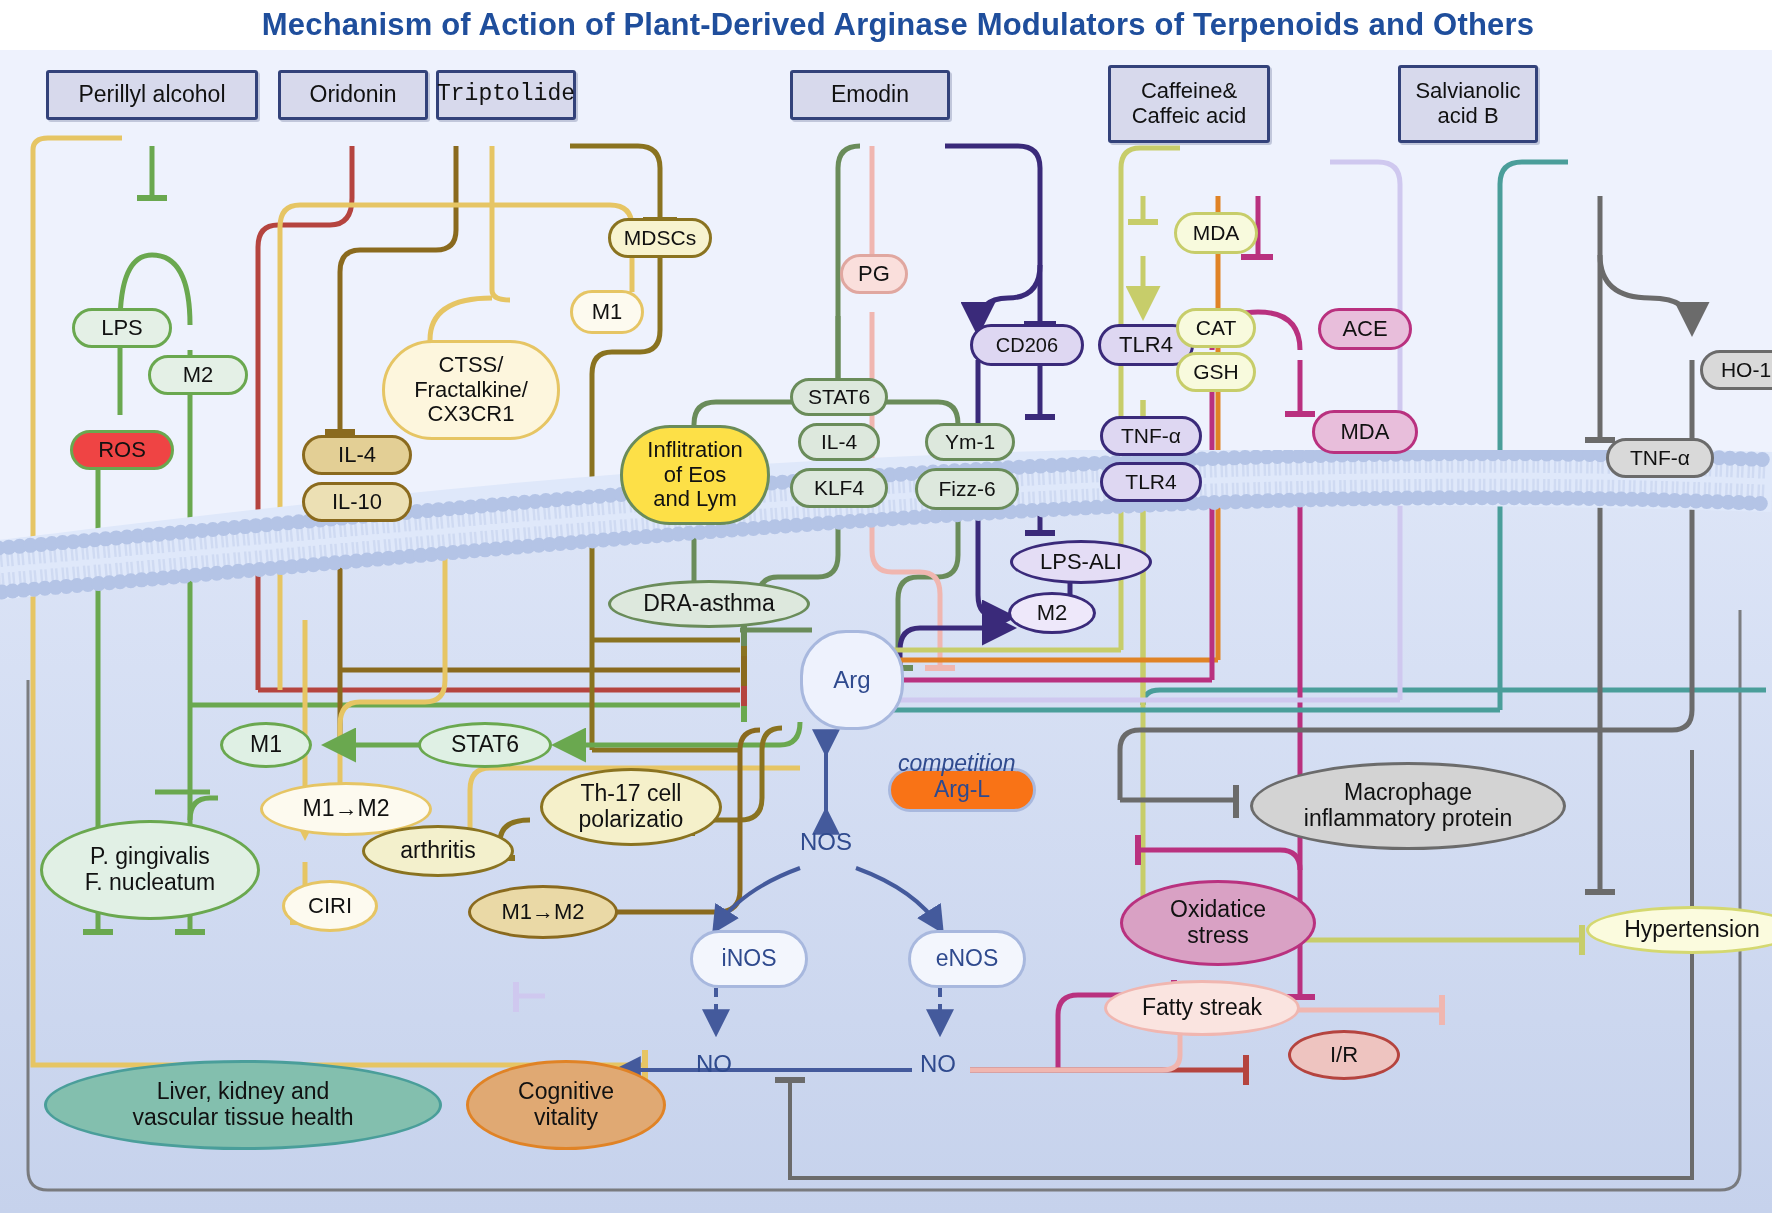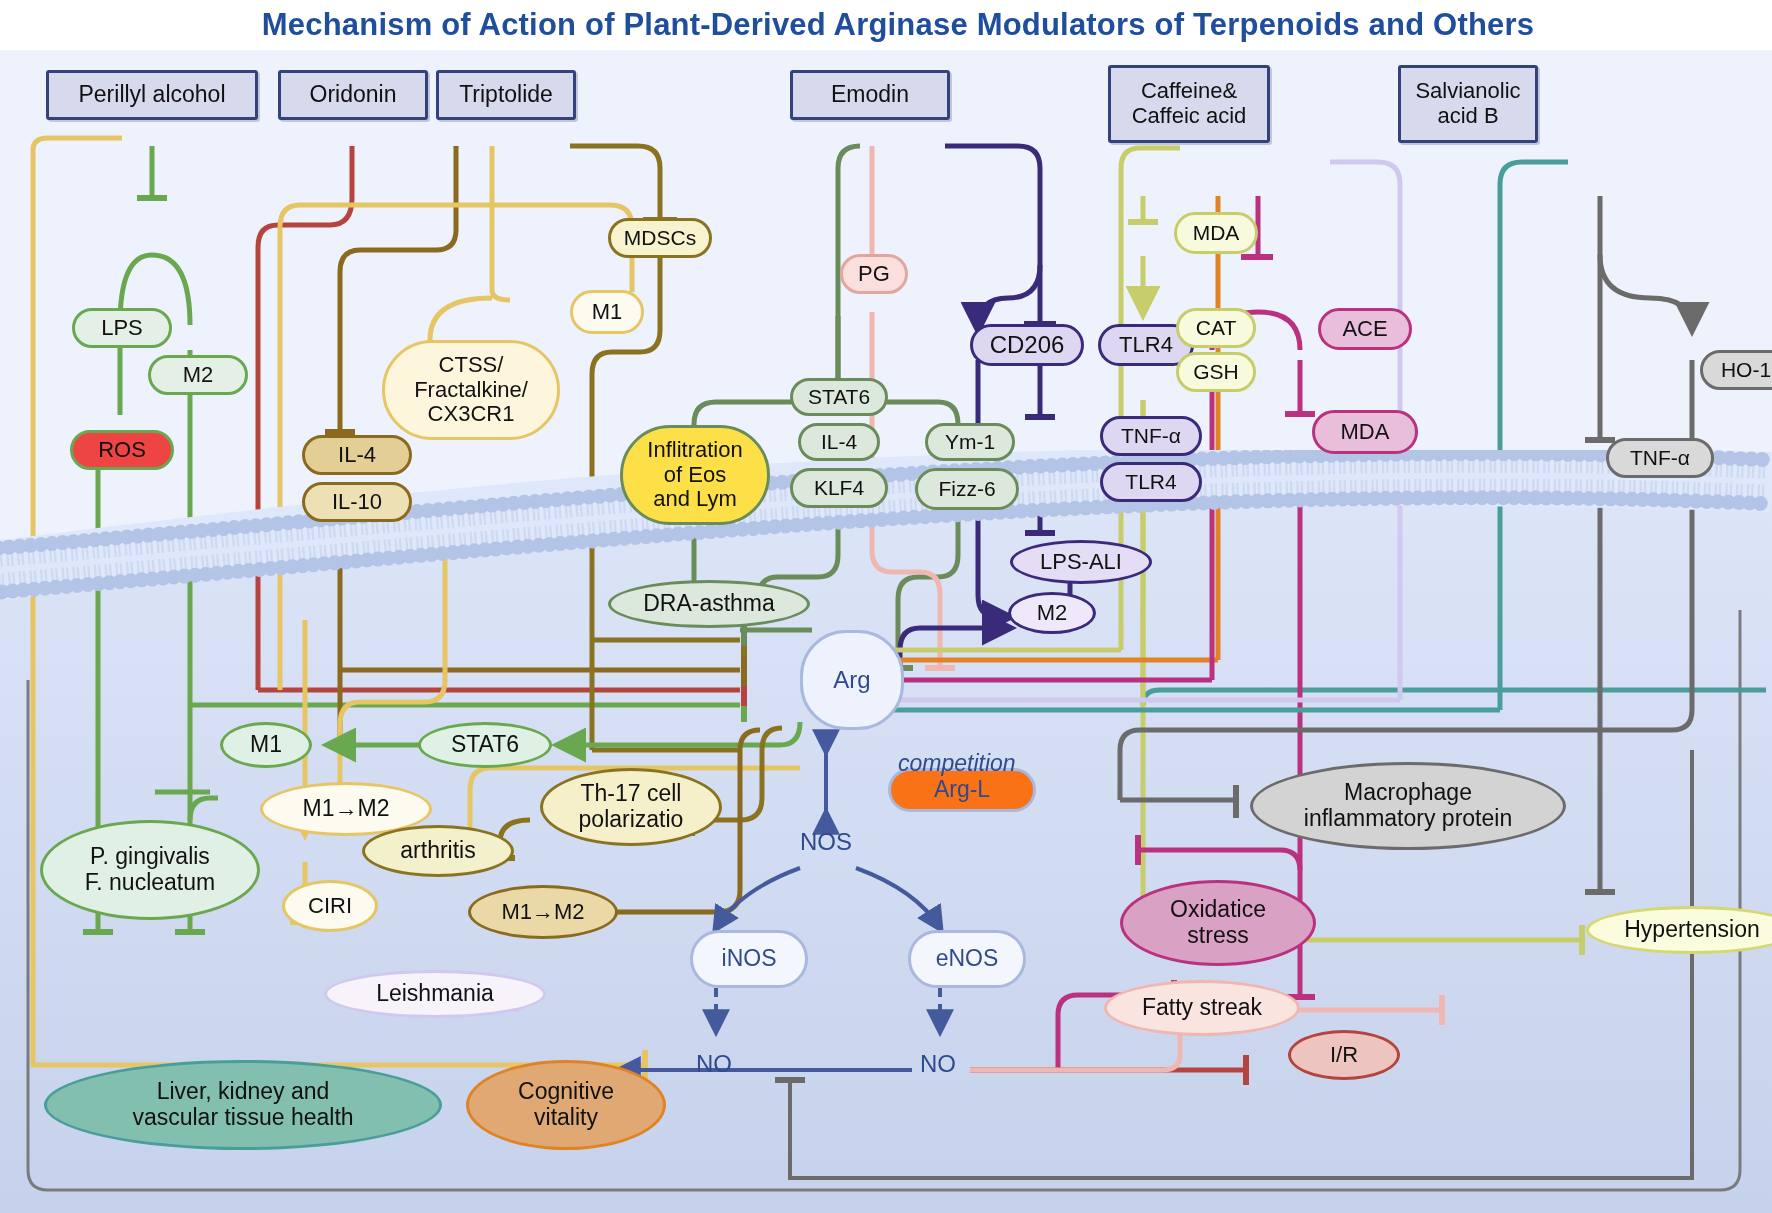--- a/index.html
+++ b/index.html
@@ -1285,21 +1285,21 @@
           </g>
       </g>
     </svg>
 
     <div class="node drugbox" style="left:46px;top:20px;width:212px;height:50px;">
         <span>Perillyl alcohol</span>
       </div>
     <div class="node drugbox" style="left:278px;top:20px;width:150px;height:50px;">
         <span>Oridonin</span>
       </div>
-    <div class="node drugbox" style="left:436px;top:20px;width:140px;height:50px;">
+    <div class="node drugbox" style="left:436px;top:20px;width:140px;height:50px;font-family:Liberation Mono, monospace;">
         <span>Triptolide</span>
       </div>
     <div class="node drugbox" style="left:790px;top:20px;width:160px;height:50px;">
         <span>Emodin</span>
       </div>
     <div class="node drugbox" style="left:1108px;top:15px;width:162px;height:78px;white-space:pre-line;font-size:22px;"><span>Caffeine&amp;
 Caffeic acid</span></div>
     <div class="node drugbox" style="left:1398px;top:15px;width:140px;height:78px;white-space:pre-line;font-size:22px;"><span>Salvianolic
 acid B</span></div>
 
@@ -1315,21 +1315,21 @@
     <div class="node" id="n-il10" style="left: 302px; top: 432px; width: 110px; height: 40px; background: rgb(236, 224, 180); border: 3px solid rgb(138, 106, 30); font-size: 22px; white-space: pre-line; border-radius: 20px;"><span>IL-10</span></div>
     <div class="node" id="n-infl" style="left: 620px; top: 375px; width: 150px; height: 100px; background: #fde047; border: 3px solid rgb(106, 140, 90); font-size: 22px; white-space: pre-line; border-radius: 50px;"><span>Inflitration
 of Eos
 and Lym</span></div>
     <div class="node" id="n-stat6t" style="left: 790px; top: 328px; width: 98px; height: 38px; background: rgb(221, 232, 221); border: 3px solid rgb(106, 140, 90); font-size: 21px; white-space: pre-line; border-radius: 19px;"><span>STAT6</span></div>
     <div class="node" id="n-il4m" style="left: 798px; top: 373px; width: 82px; height: 38px; background: rgb(221, 232, 221); border: 3px solid rgb(106, 140, 90); font-size: 21px; white-space: pre-line; border-radius: 19px;"><span>IL-4</span></div>
     <div class="node" id="n-klf4" style="left: 790px; top: 418px; width: 98px; height: 40px; background: rgb(221, 232, 221); border: 3px solid rgb(106, 140, 90); font-size: 21px; white-space: pre-line; border-radius: 20px;"><span>KLF4</span></div>
     <div class="node" id="n-ym1" style="left: 925px; top: 373px; width: 90px; height: 38px; background: rgb(221, 232, 221); border: 3px solid rgb(106, 140, 90); font-size: 21px; white-space: pre-line; border-radius: 19px;"><span>Ym-1</span></div>
     <div class="node" id="n-fizz" style="left: 915px; top: 418px; width: 104px; height: 42px; background: rgb(221, 232, 221); border: 3px solid rgb(106, 140, 90); font-size: 21px; white-space: pre-line; border-radius: 21px;"><span>Fizz-6</span></div>
     <div class="node" id="n-pg" style="left: 840px; top: 204px; width: 68px; height: 40px; background: rgb(250, 223, 220); border: 3px solid rgb(224, 167, 160); font-size: 22px; white-space: pre-line; border-radius: 20px;"><span>PG</span></div>
-    <div class="node" id="n-cd206" style="left: 970px; top: 274px; width: 114px; height: 42px; background: rgb(222, 215, 242); border: 3px solid rgb(58, 42, 122); font-size: 24px; white-space: pre-line; border-radius: 21px;"><span>CD206</span></div>
+    <div class="node" id="n-cd206" style="left: 970px; top: 274px; width: 114px; height: 42px; background: rgb(222, 215, 242); border: 3px solid rgb(58, 42, 122); font-size: 20px; white-space: pre-line; border-radius: 21px;"><span>CD206</span></div>
     <div class="node" id="n-tlr4a" style="left: 1098px; top: 274px; width: 96px; height: 42px; background: rgb(222, 215, 242); border: 3px solid rgb(58, 42, 122); font-size: 22px; white-space: pre-line; border-radius: 21px;"><span>TLR4</span></div>
     <div class="node" id="n-tnfap" style="left: 1100px; top: 366px; width: 102px; height: 40px; background: rgb(222, 215, 242); border: 3px solid rgb(58, 42, 122); font-size: 21px; white-space: pre-line; border-radius: 20px;"><span>TNF-α</span></div>
     <div class="node" id="n-tlr4b" style="left: 1100px; top: 412px; width: 102px; height: 40px; background: rgb(222, 215, 242); border: 3px solid rgb(58, 42, 122); font-size: 21px; white-space: pre-line; border-radius: 20px;"><span>TLR4</span></div>
     <div class="node" id="n-lpsali" style="left: 1010px; top: 490px; width: 142px; height: 44px; background: rgb(228, 221, 245); border: 3px solid rgb(58, 42, 122); font-size: 22px; white-space: pre-line; border-radius: 50%;"><span>LPS-ALI</span></div>
     <div class="node" id="n-m2r" style="left: 1008px; top: 542px; width: 88px; height: 42px; background: rgb(238, 232, 250); border: 3px solid rgb(58, 42, 122); font-size: 22px; white-space: pre-line; border-radius: 50%;"><span>M2</span></div>
     <div class="node" id="n-mday" style="left: 1174px; top: 162px; width: 84px; height: 42px; background: rgb(248, 250, 221); border: 3px solid rgb(199, 205, 106); font-size: 21px; white-space: pre-line; border-radius: 21px;"><span>MDA</span></div>
     <div class="node" id="n-cat" style="left: 1176px; top: 258px; width: 80px; height: 40px; background: rgb(248, 250, 221); border: 3px solid rgb(199, 205, 106); font-size: 21px; white-space: pre-line; border-radius: 20px;"><span>CAT</span></div>
     <div class="node" id="n-gsh" style="left: 1176px; top: 302px; width: 80px; height: 40px; background: rgb(248, 250, 221); border: 3px solid rgb(199, 205, 106); font-size: 21px; white-space: pre-line; border-radius: 20px;"><span>GSH</span></div>
     <div class="node" id="n-ace" style="left: 1318px; top: 258px; width: 94px; height: 42px; background: rgb(232, 190, 219); border: 3px solid rgb(185, 49, 127); font-size: 22px; white-space: pre-line; border-radius: 21px;"><span>ACE</span></div>
     <div class="node" id="n-mdam" style="left: 1312px; top: 360px; width: 106px; height: 44px; background: rgb(232, 190, 219); border: 3px solid rgb(185, 49, 127); font-size: 22px; white-space: pre-line; border-radius: 22px;"><span>MDA</span></div>
@@ -1348,21 +1348,20 @@
     <div class="node" id="n-m1m2b" style="left: 468px; top: 835px; width: 150px; height: 54px; background: rgb(234, 217, 166); border: 3px solid rgb(138, 106, 30); font-size: 22px; white-space: pre-line; border-radius: 50%;"><span>M1→M2</span></div>
     <div class="node" id="n-pging" style="left: 40px; top: 770px; width: 220px; height: 100px; background: rgb(225, 240, 229); border: 3px solid rgb(106, 168, 79); font-size: 23px; white-space: pre-line; border-radius: 50%;"><span>P. gingivalis
 F. nucleatum</span></div>
     <div class="node" id="n-macro" style="left: 1250px; top: 712px; width: 316px; height: 88px; background: rgb(211, 211, 211); border: 3px solid rgb(107, 107, 107); font-size: 23px; white-space: pre-line; border-radius: 50%;"><span>Macrophage
 inflammatory protein</span></div>
     <div class="node" id="n-oxid" style="left: 1120px; top: 830px; width: 196px; height: 86px; background: rgb(217, 161, 196); border: 3px solid rgb(185, 49, 127); font-size: 23px; white-space: pre-line; border-radius: 50%;"><span>Oxidatice
 stress</span></div>
     <div class="node" id="n-hyper" style="left: 1586px; top: 856px; width: 212px; height: 48px; background: rgb(251, 251, 222); border: 3px solid rgb(212, 216, 112); font-size: 23px; white-space: pre-line; border-radius: 50%;"><span>Hypertension</span></div>
     <div class="node" id="n-inos" style="left: 690px; top: 880px; width: 118px; height: 58px; background: rgb(243, 246, 253); border: 3px solid rgb(168, 184, 222); font-size: 23px; white-space: pre-line; border-radius: 29px; color: rgb(47, 74, 142);"><span>iNOS</span></div>
     <div class="node" id="n-enos" style="left: 908px; top: 880px; width: 118px; height: 58px; background: rgb(243, 246, 253); border: 3px solid rgb(168, 184, 222); font-size: 23px; white-space: pre-line; border-radius: 29px; color: rgb(47, 74, 142);"><span>eNOS</span></div>
-    <div class="node" id="n-leish" style="left: 324px; top: 920px; width: 222px; height: 48px; background: rgb(248, 242, 251); border: 3px solid rgb(207, 200, 239); font-size: 23px; white-space: pre-line; border-radius: 50%;"><span>Leishmania</span></div>
     <div class="node" id="n-fatty" style="left: 1104px; top: 930px; width: 196px; height: 56px; background: rgb(250, 228, 224); border: 3px solid rgb(240, 182, 176); font-size: 23px; white-space: pre-line; border-radius: 50%;"><span>Fatty streak</span></div>
     <div class="node" id="n-ir" style="left: 1288px; top: 980px; width: 112px; height: 50px; background: rgb(238, 196, 192); border: 3px solid rgb(181, 68, 63); font-size: 22px; white-space: pre-line; border-radius: 50%;"><span>I/R</span></div>
     <div class="node" id="n-liver" style="left: 44px; top: 1010px; width: 398px; height: 90px; background: rgb(131, 191, 174); border: 3px solid rgb(74, 158, 154); font-size: 23px; white-space: pre-line; border-radius: 50%;"><span>Liver, kidney and
 vascular tissue health</span></div>
     <div class="node" id="n-cog" style="left: 466px; top: 1010px; width: 200px; height: 90px; background: rgb(224, 169, 115); border: 3px solid rgb(224, 131, 38); font-size: 23px; white-space: pre-line; border-radius: 50%;"><span>Cognitive
 vitality</span></div>
 
     <div class="lbl" style="left:898px;top:700px;font-style:italic;font-size:23px;">competition</div>
     <div class="lbl" style="left:800px;top:778px;font-size:24px;">NOS</div>
     <div class="lbl" style="left:696px;top:1000px;font-size:24px;">NO</div>

